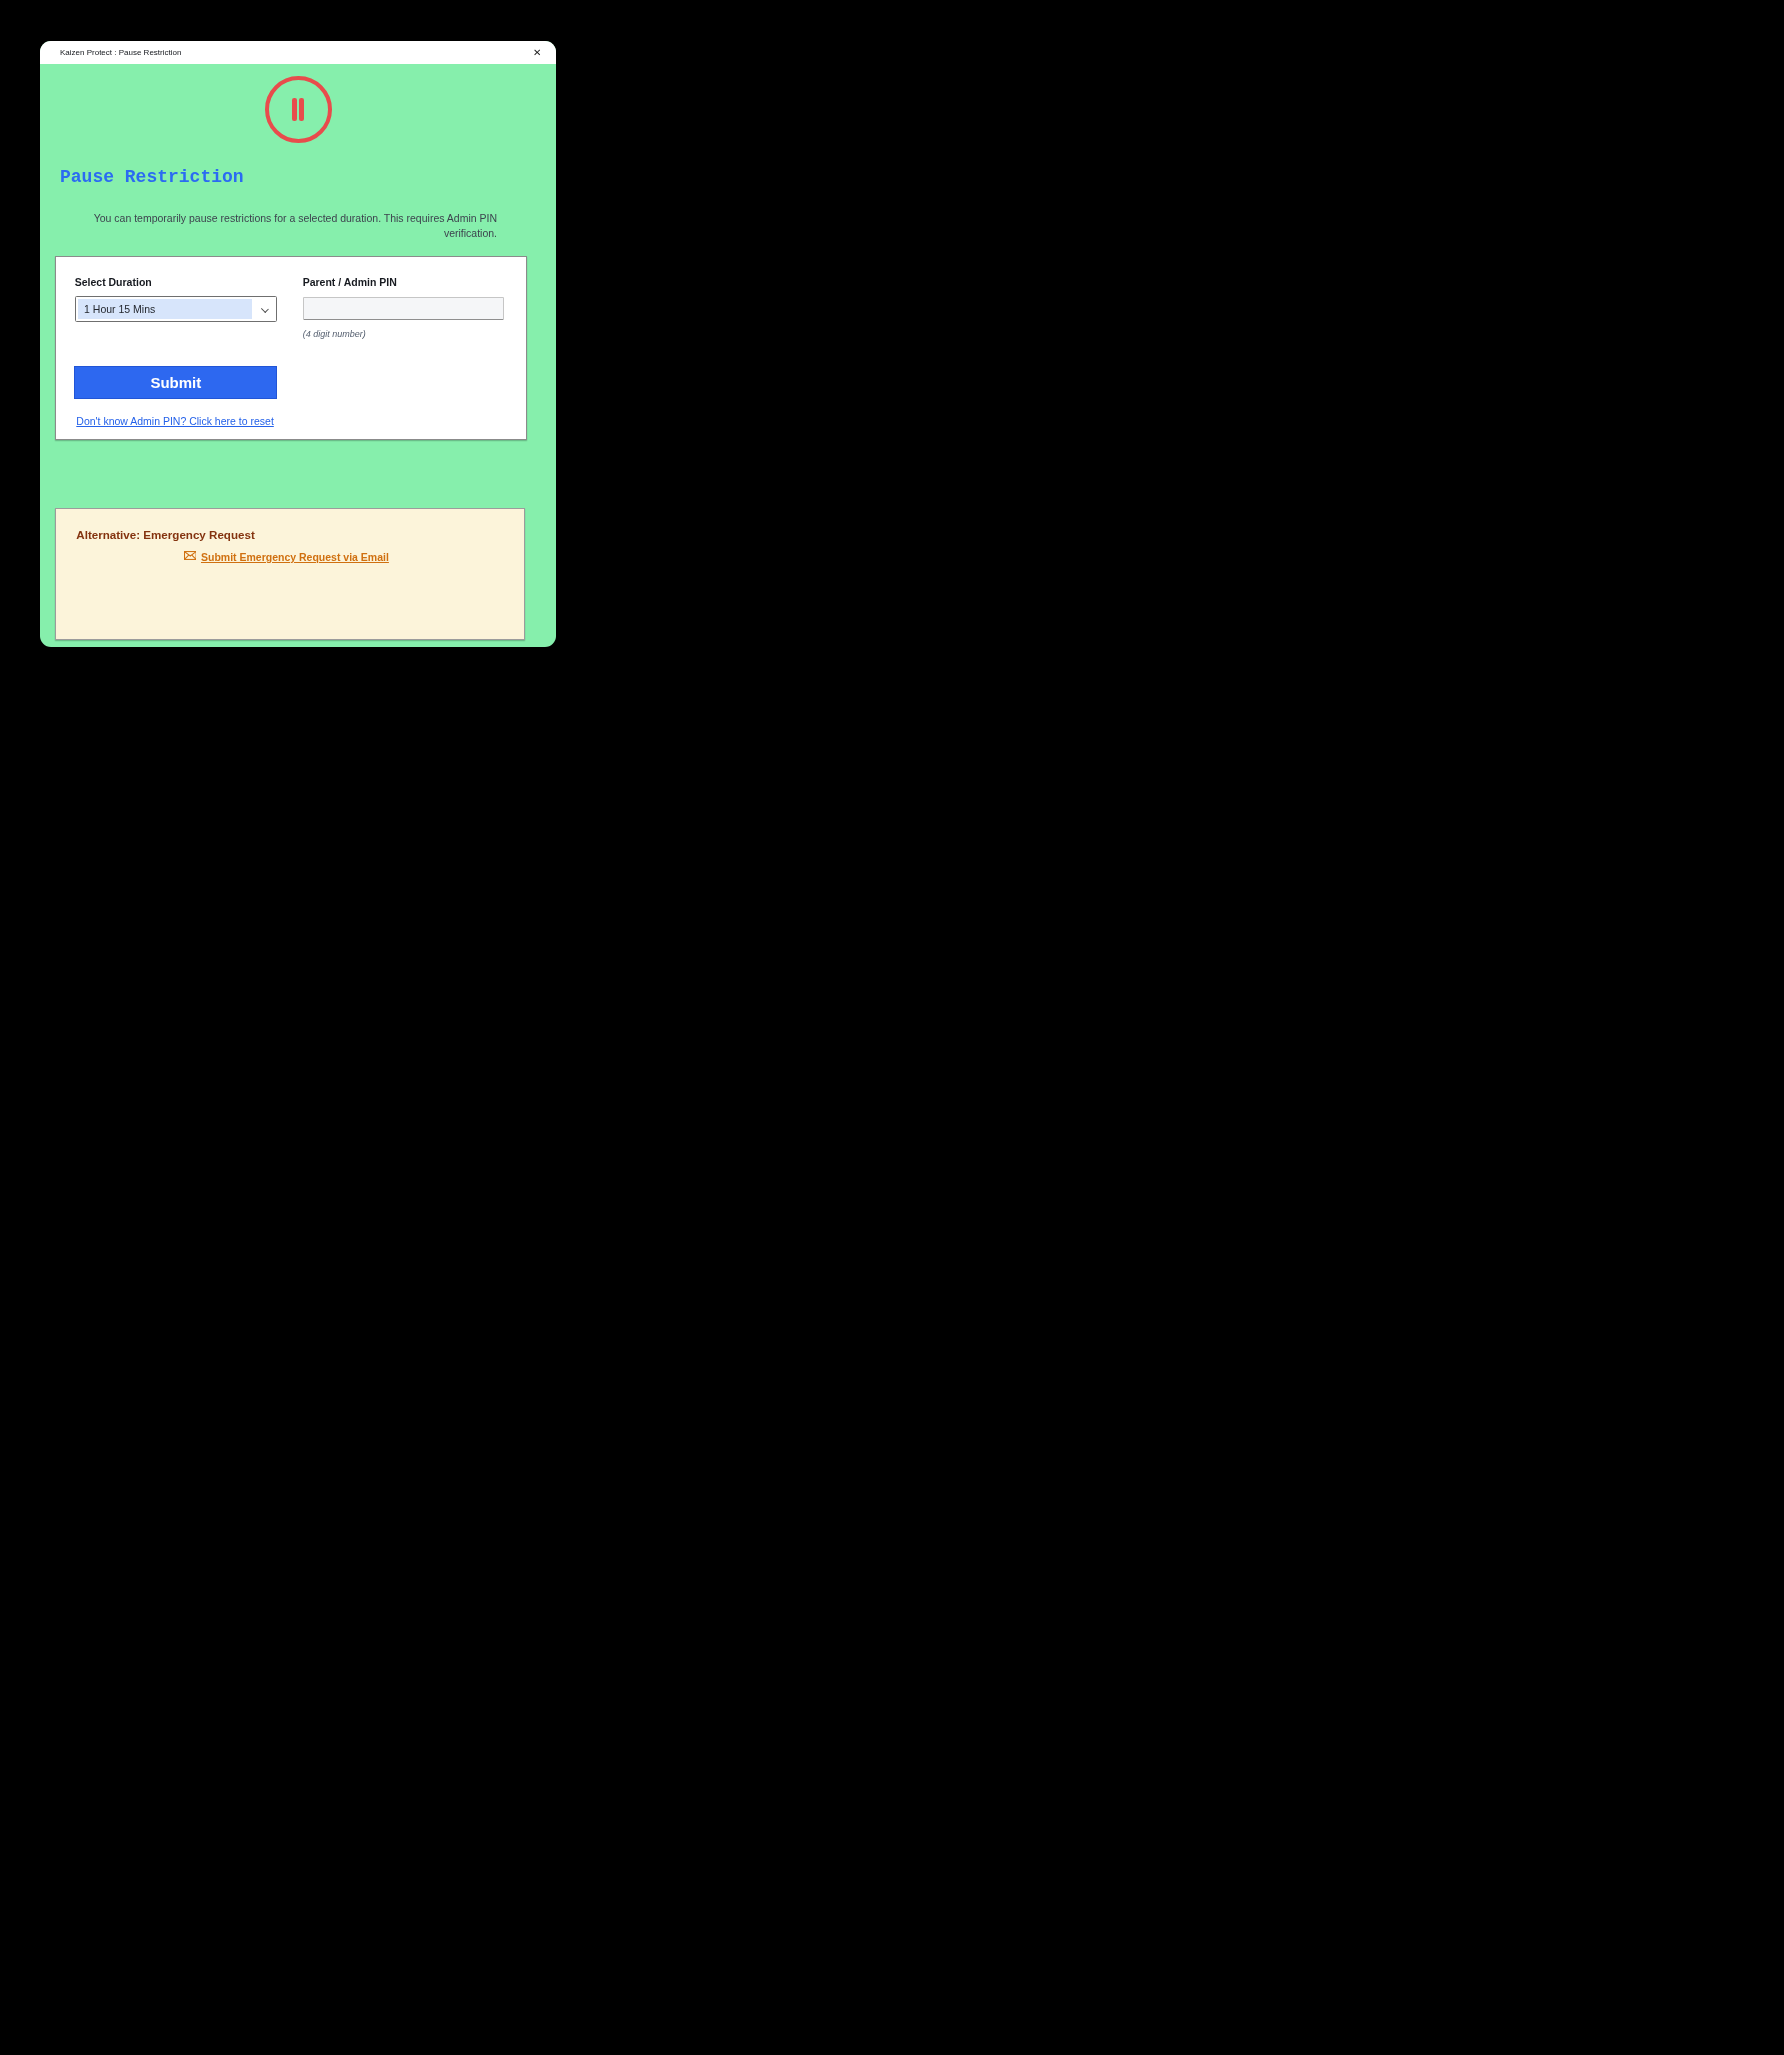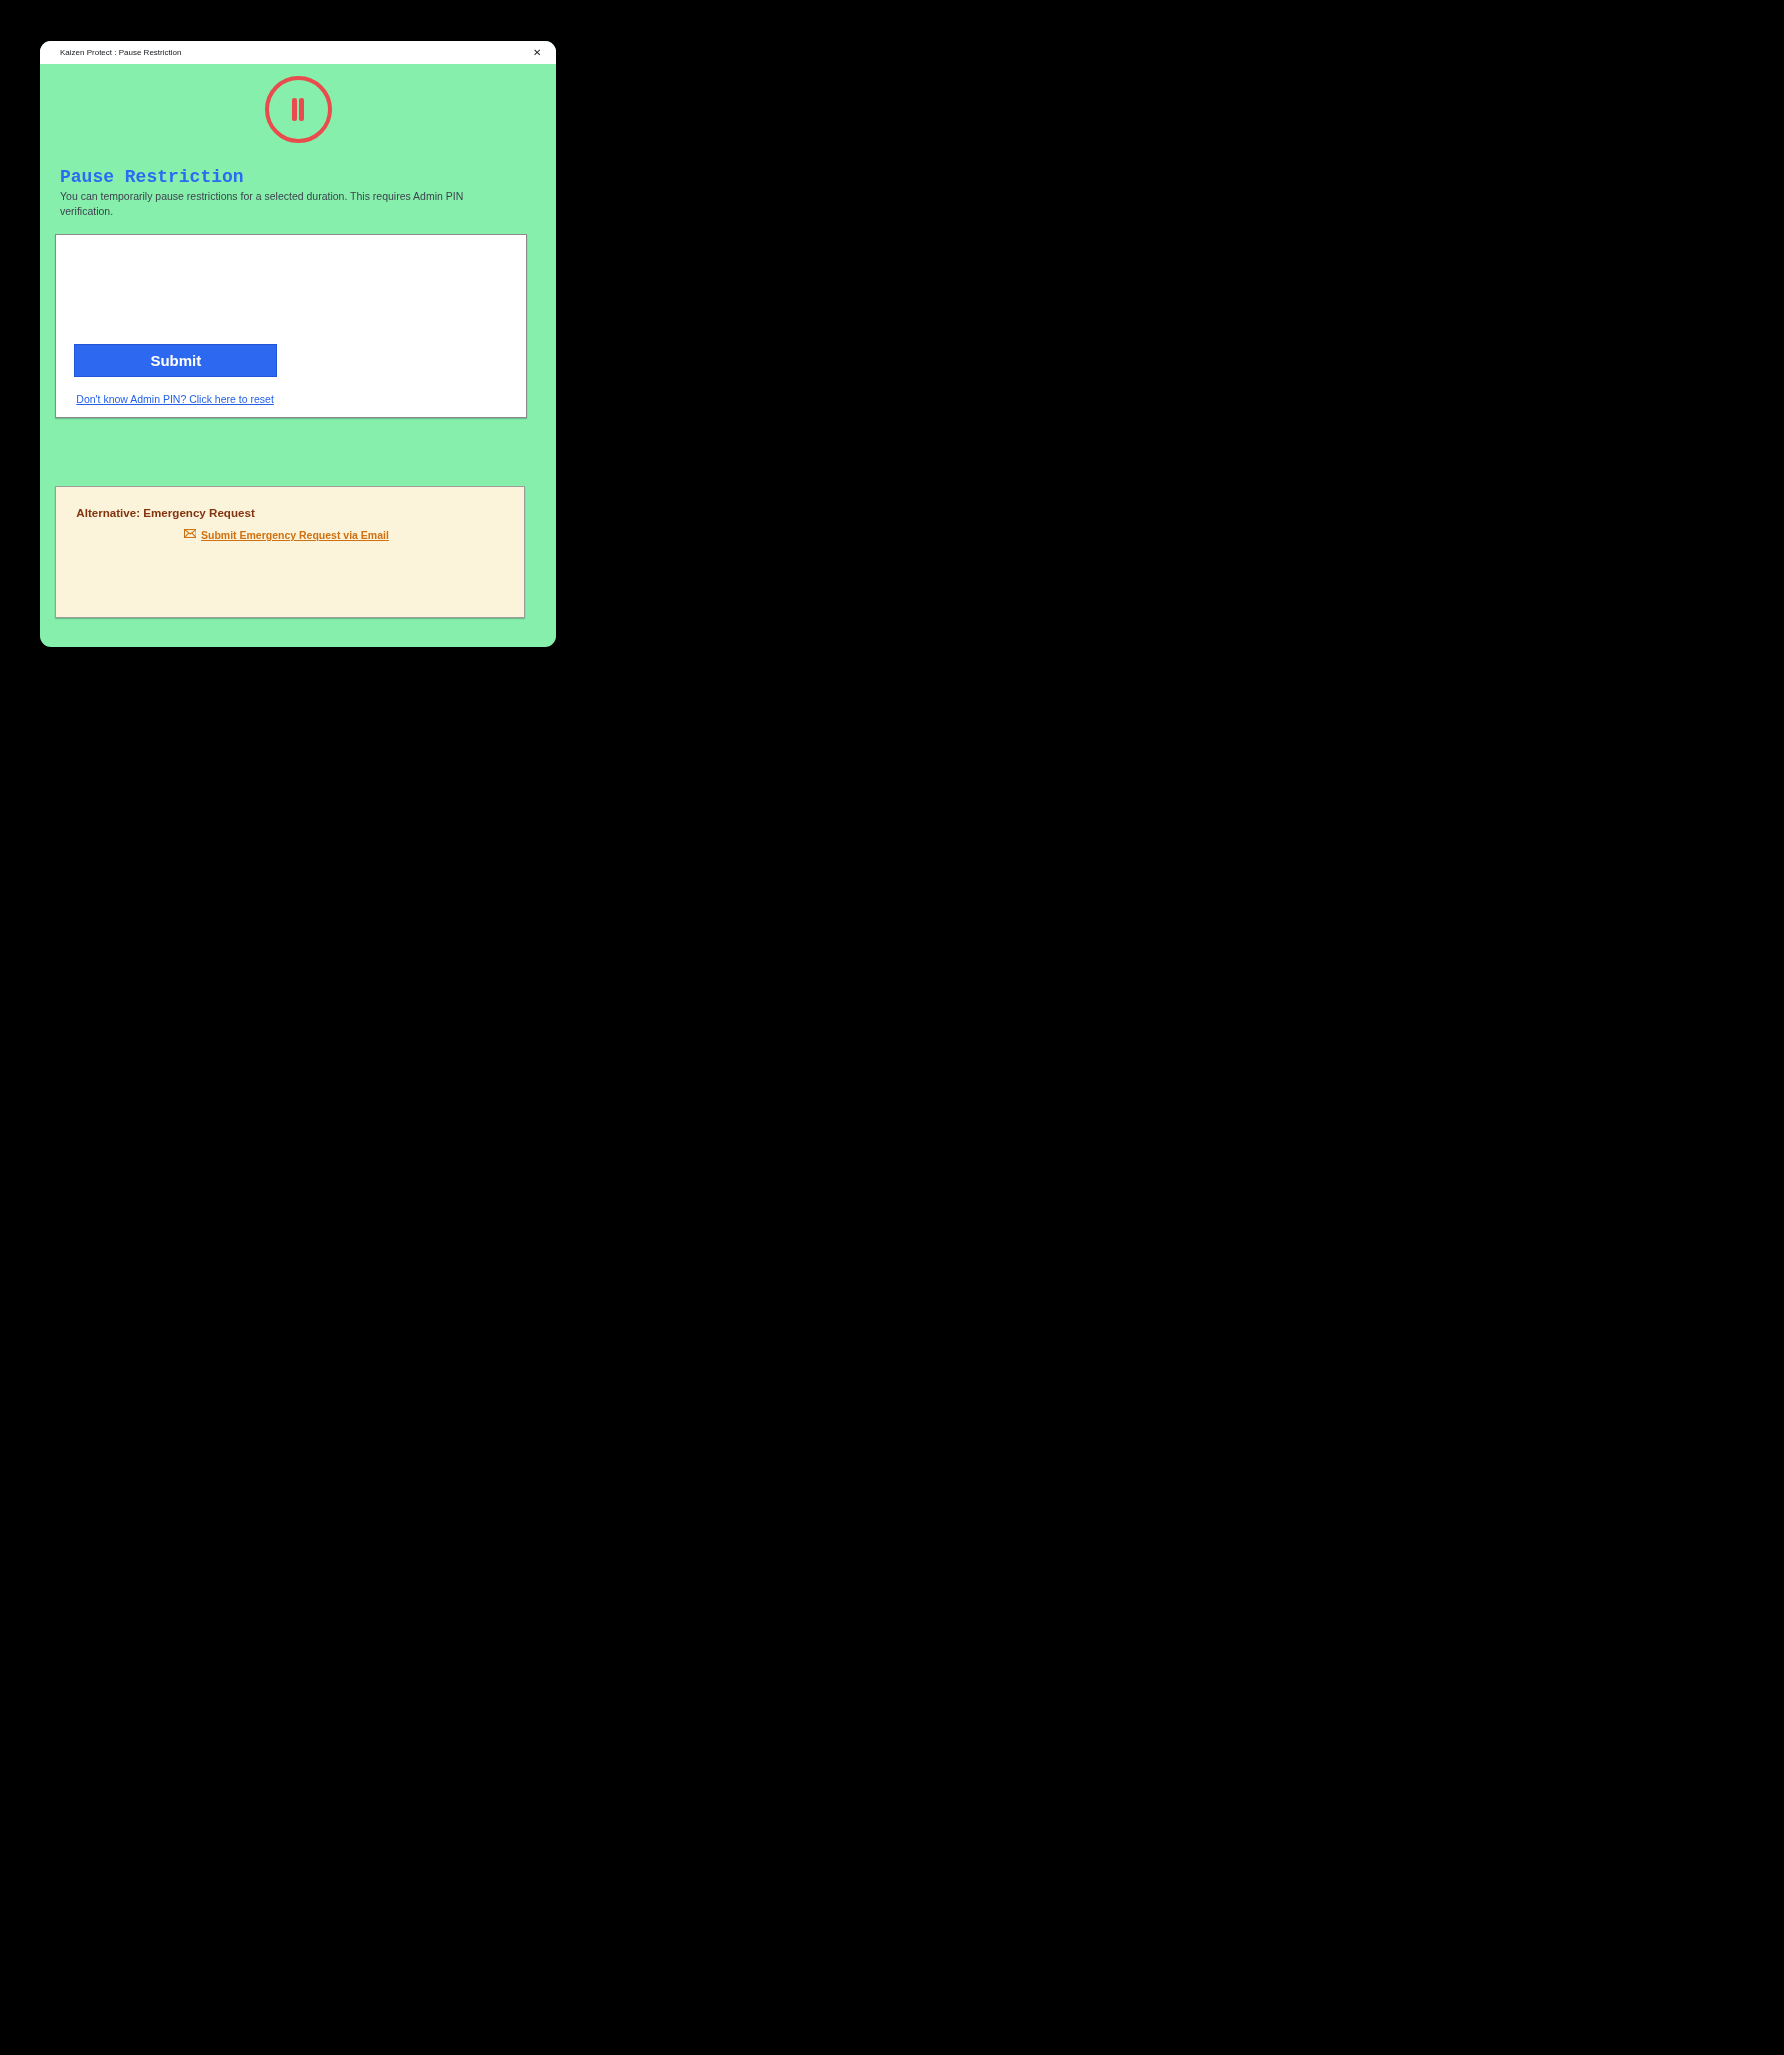--- a/index.html
+++ b/index.html
@@ -37,22 +37,22 @@
     margin: 11.6px auto 0;
     display: flex; align-items: center; justify-content: center; gap: 2.6px;
   }
   .pause-bar { width: 4.7px; height: 23px; background: #e84c4c; border-radius: 2.1px; }
 
   .page-heading {
     margin: 24px 0 0 20px;
     font-size: 18px; font-weight: bold; color: #2b6bf2; font-family: Liberation Mono, monospace;
   }
   .page-desc {
-    margin: 2px 20px 0 20px; width: 437px;
-    font-size: 10.5px; line-height: 1.5; color: #3d434e;
+    margin: 24px 20px 0 20px; width: 437px;
+    font-size: 10.5px; line-height: 1.5; color: #3d434e; text-align: right;
   }
 
   .form-card {
     margin: 13.7px 0 0 15.3px; width: 472px; height: 184px;
     background: #fff; border: 0.5px solid #8b8b8b;
     box-shadow: 0 0.5px 1.1px rgba(0,0,0,.25);
     position: relative;
   }
   .form-grid { display: flex; padding: 19px 0 0 18.4px; }
   .col-left { width: 228px; }
@@ -137,20 +137,39 @@
 
     <div class="pause-ring">
       <span class="pause-bar"></span>
       <span class="pause-bar"></span>
     </div>
 
     <h1 class="page-heading">Pause Restriction</h1>
     <p class="page-desc">You can temporarily pause restrictions for a selected duration. This requires Admin PIN verification.</p>
 
     <div class="form-card">
+      <div class="form-grid">
+
+        <div class="col-left">
+          <div class="field-label">Select Duration</div>
+          <div class="duration-select">
+            <div class="duration-highlight">
+              <span class="duration-text">1 Hour 15 Mins</span>
+            </div>
+            <span class="chevron"></span>
+          </div>
+        </div>
+
+        <div class="col-right">
+          <div class="field-label">Parent / Admin PIN</div>
+          <input class="pin-input" type="text" value="" style="">
+          <div class="pin-hint">(4 digit number)</div>
+        </div>
+
+      </div>
 
       <button class="submit-btn">Submit</button>
       <a class="reset-link">Don't know Admin PIN? Click here to reset</a>
     </div>
 
     <div class="alt-panel">
       <div class="alt-heading">Alternative: Emergency Request</div>
       <div class="email-link-row">
         <a class="email-link">
           <svg class="email-icon-svg" width="12.6" height="9" viewBox="0 0 24 17">

